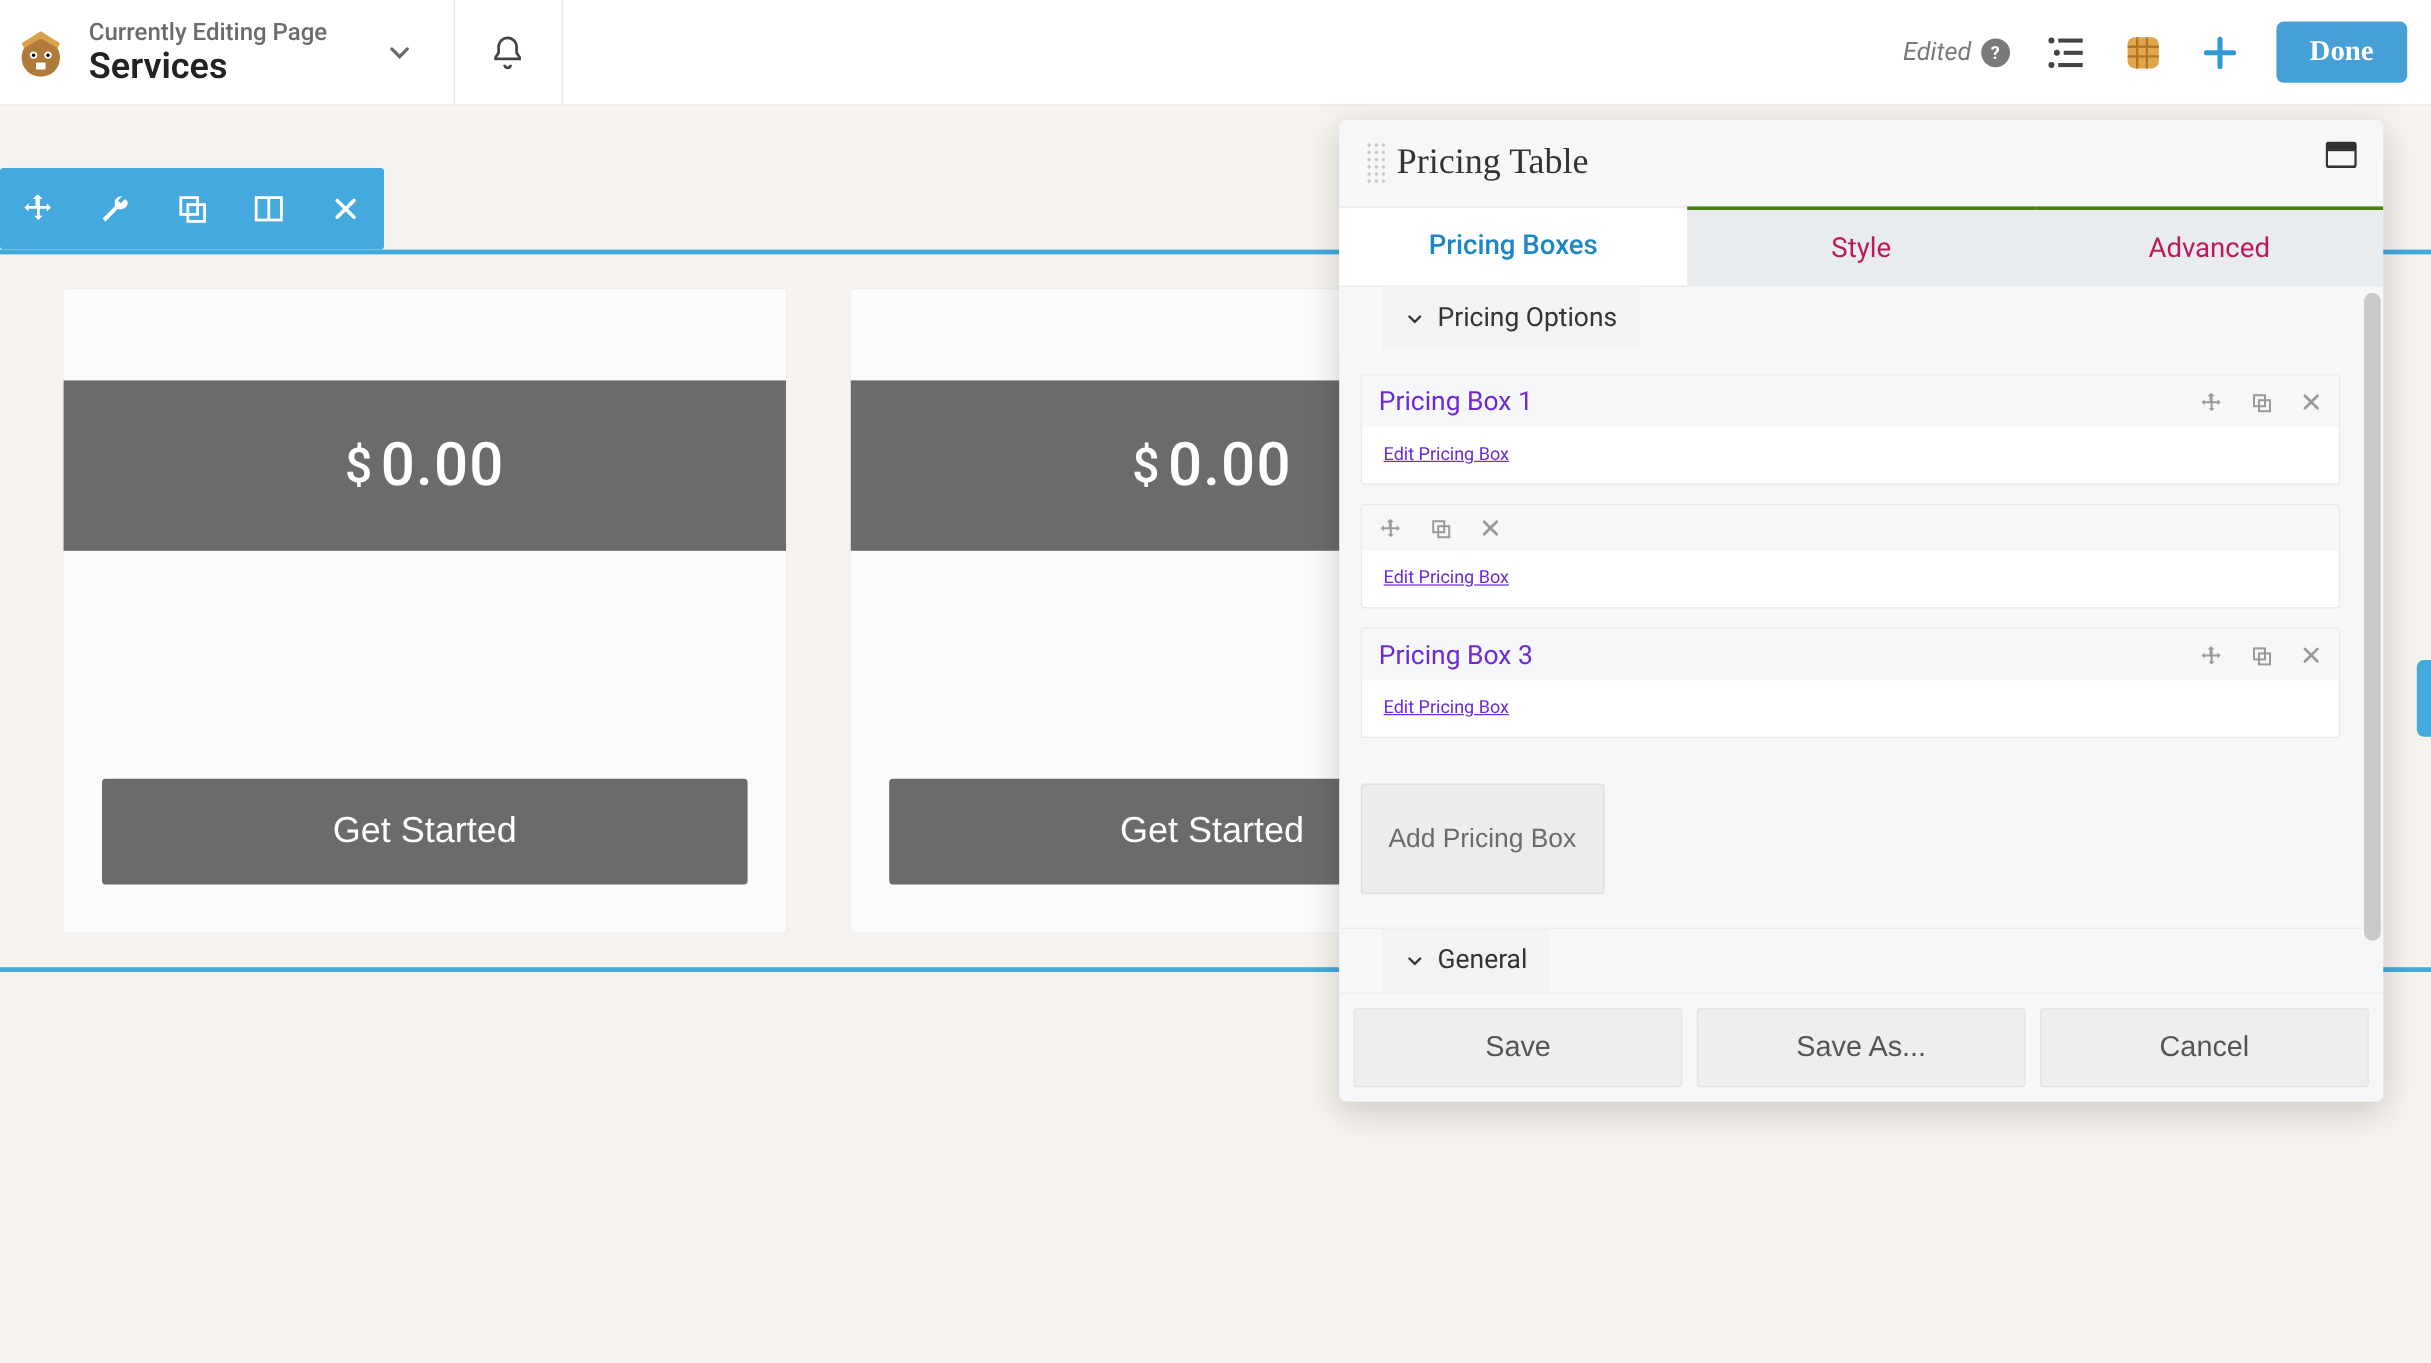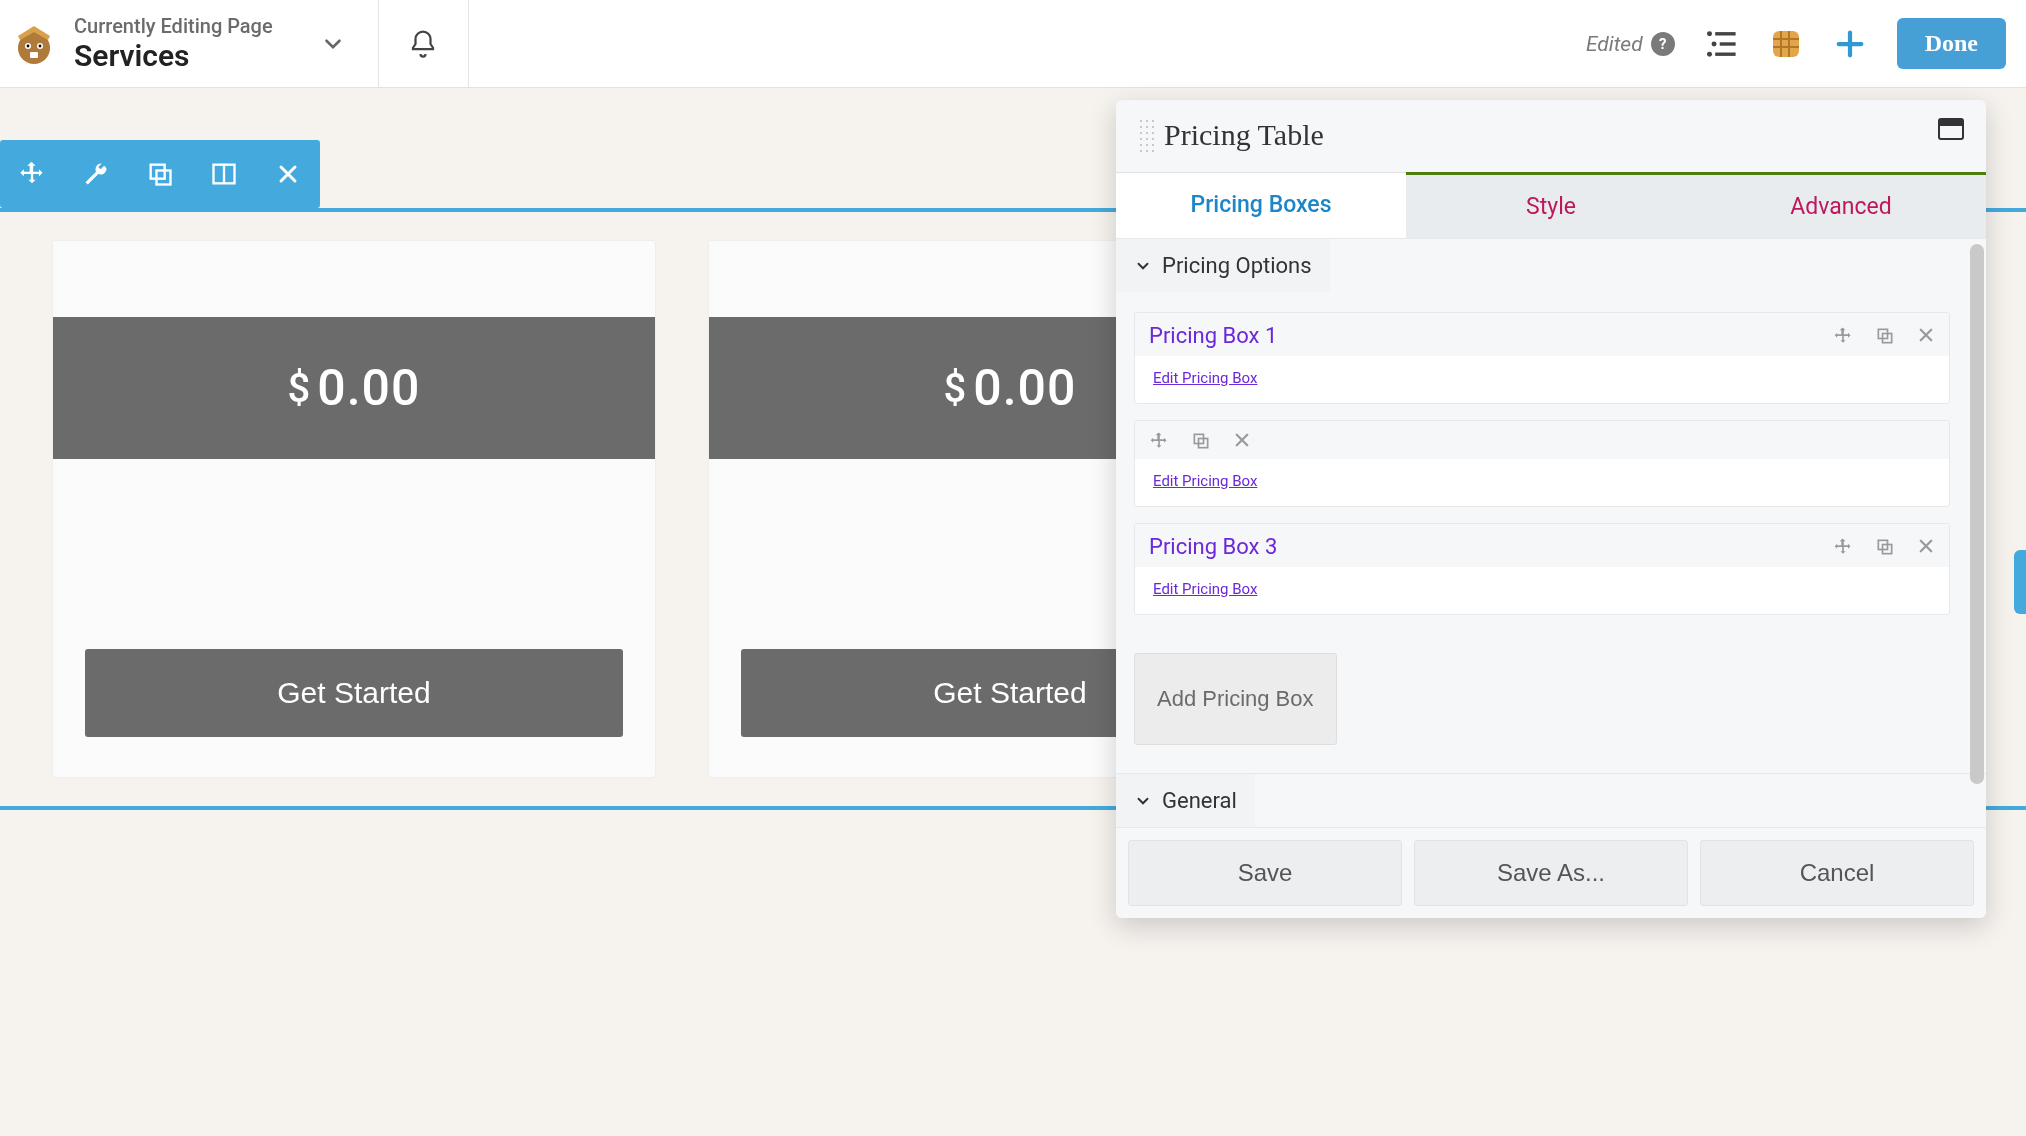--- a/index.html
+++ b/index.html
@@ -118,21 +118,21 @@
     position:absolute; right:2px; top:6px; width:14px; height:540px;
     background:#c9c9c9; border-radius:7px;
   }
 
   .section {
     border-top:1px solid #e6e8ea;
   }
   .section-header {
     display:inline-flex; align-items:center; gap:10px;
     padding:14px 18px; font-size:22px; color:#333;
-    background:#f1f3f5; cursor:pointer;
+    background:#f1f3f5; cursor:pointer;margin-left:36px;
   }
   .section-row { background:#f5f7f9; }
 
   .pricing-item {
     background:#fff; border:1px solid #e6e8ea; border-radius:3px;
     margin:12px 36px 16px 18px; overflow:hidden;
   }
   .pricing-item-head {
     display:flex; align-items:center; padding:10px 14px 8px;
     background:#f5f7f9;

